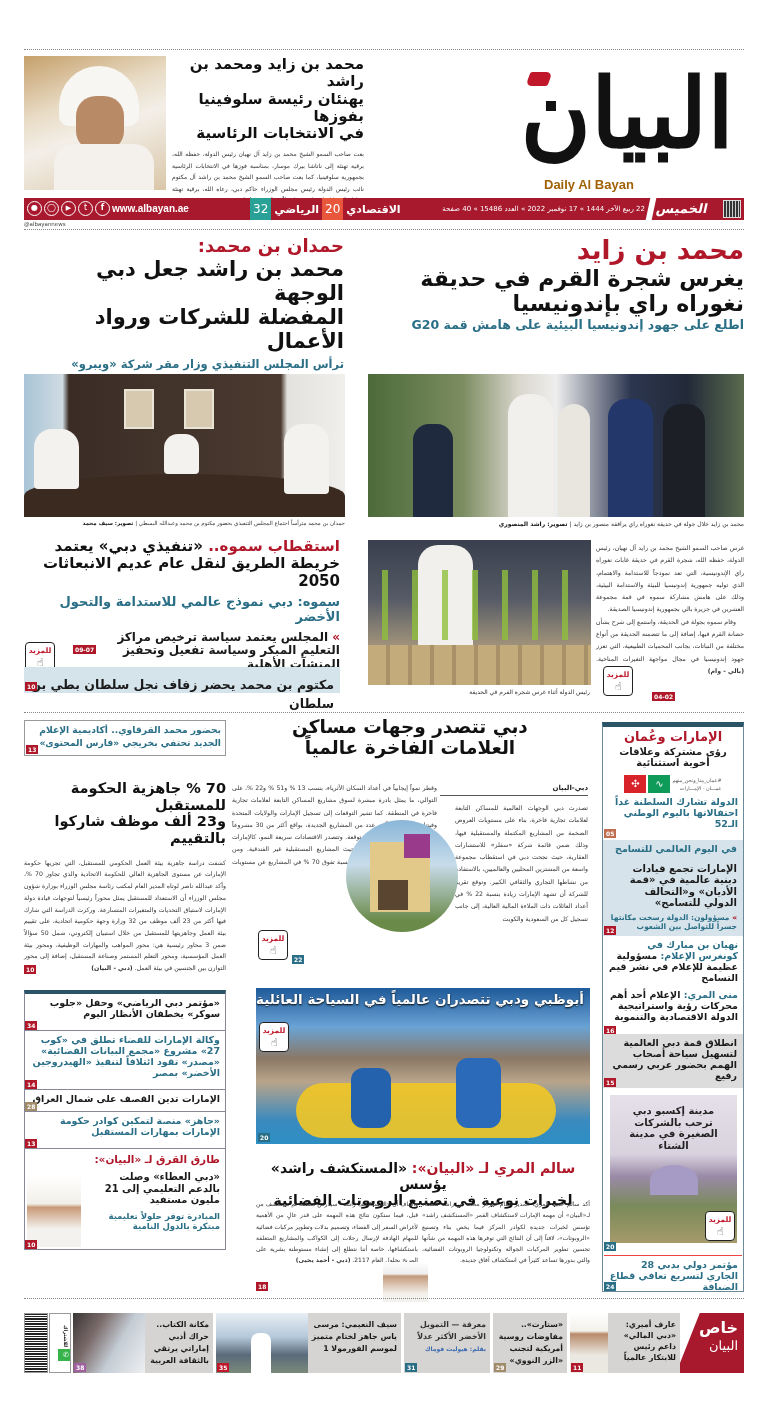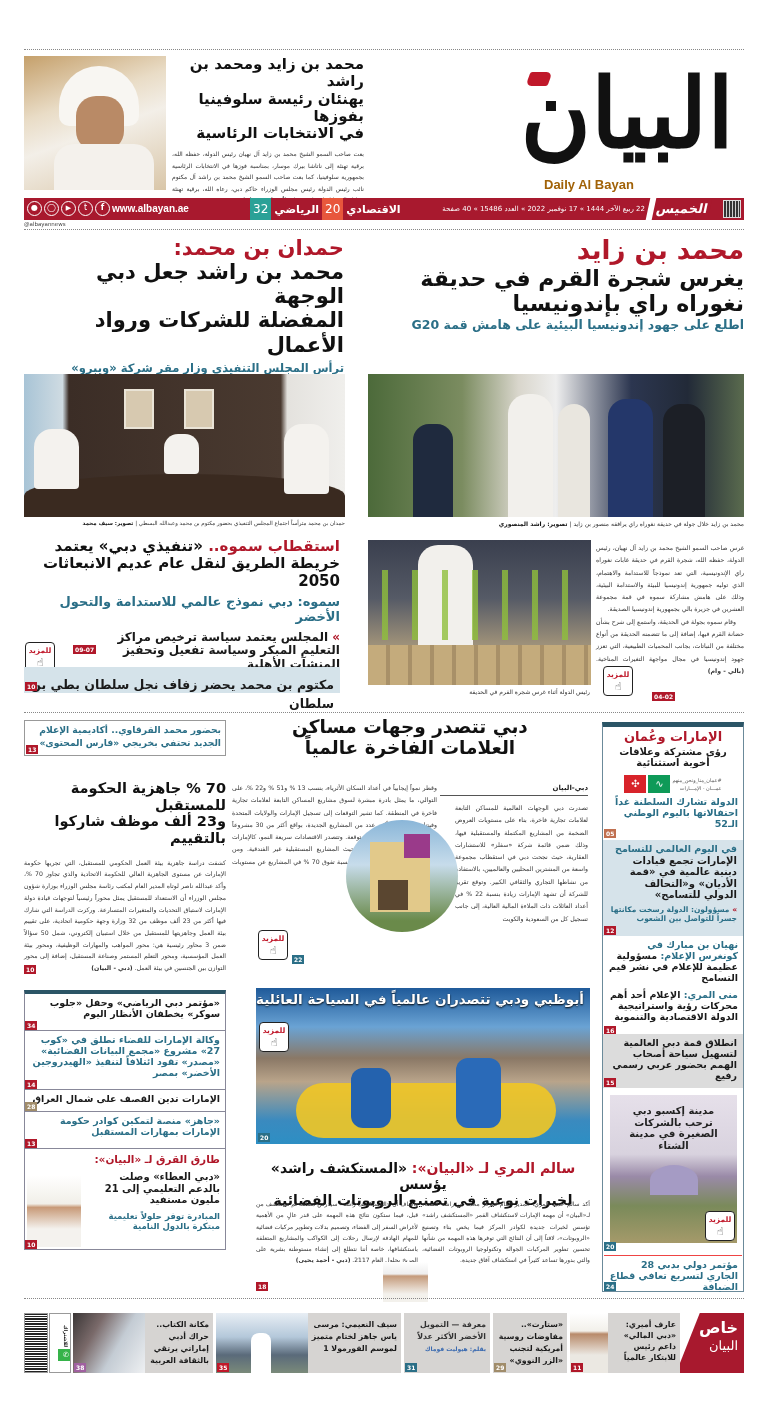--- a/index.html
+++ b/index.html
@@ -101,21 +101,21 @@
   <p class="body-txt" style="font-size:6.2px;line-height:12.3px">غرس صاحب السمو الشيخ محمد بن زايد آل نهيان، رئيس الدولة، حفظه الله، شجرة القرم في حديقة غابات نغوراه راي الإندونيسية، التي تعد نموذجاً للاستدامة والاهتمام، الذي توليه جمهورية إندونيسيا للبيئة والاستدامة البيئية، وذلك على هامش مشاركة سموه في قمة مجموعة العشرين في جزيرة بالي بجمهورية إندونيسيا الصديقة.</p>
   <p class="body-txt" style="font-size:6.2px;line-height:12.3px;text-indent:8px"><span>وقام سموه بجولة في الحديقة، واستمع إلى شرح بشأن حضانة القرم فيها، إضافة إلى ما تتضمنه الحديقة من أنواع مختلفة من النباتات، بجانب المحميات الطبيعية، التي تعزز جهود إندونيسيا في مجال مواجهة التغيرات المناخية.</span> <b>(بالي - وام)</b></p>
 </div>
 <div class="abs more" style="left:603px;top:666px">
   <div>للمزيد</div>
     <div class="hand">☝</div>
 </div>
 <div class="abs pg" style="left:652px;top:692px">04-02</div>
 
 <div class="abs" style="left:24px;top:236px;width:320px;text-align:right">
-  <div class="hl red" style="font-size:21px">حمدان بن محمد:</div>
+  <div class="hl red" style="font-size:18px">حمدان بن محمد:</div>
   <div class="hl" style="font-size:21px;color:#111">
     <div>محمد بن راشد جعل دبي الوجهة</div>
     <div>المفضلة للشركات ورواد الأعمال</div>
   </div>
   <div class="hl teal" style="font-size:11.5px;margin-top:5px">ترأس المجلس التنفيذي وزار مقر شركة «ويبرو»</div>
 </div>
 <div class="abs photo" style="left:24px;top:374px;width:321px;height:143px;background:linear-gradient(90deg,#a8c4d6 0%,#cfdbe2 12%,#3b2d26 14%,#4a3a30 80%,#e4e2de 82%,#f0efec 100%)">
   <div class="abs" style="left:100px;top:15px;width:30px;height:40px;background:#d7c9b0;border:2px solid #e9e3d6"></div>
   <div class="abs" style="left:160px;top:15px;width:30px;height:40px;background:#d7c9b0;border:2px solid #e9e3d6"></div>
   <div class="abs" style="left:0;top:100px;width:321px;height:43px;background:#3a2a20;border-radius:50% 50% 0 0"></div>
@@ -247,21 +247,21 @@
       </div>
     <div style="width:22px;height:18px;background:#0e9a58;color:#fff;font-size:10px;line-height:18px">∿</div>
     <div style="width:22px;height:18px;background:#d8232a;color:#fff;font-size:10px;line-height:18px">✣</div>
   </div>
   <div class="hl teal" style="font-size:9.5px;margin:4px 4px 0;text-align:right">الدولة تشارك السلطنة غداً احتفالاتها باليوم الوطني الـ52</div>
 </div>
 <span class="abs pg" style="left:604px;top:829px;background:#c07050">05</span>
 
 <div class="abs" style="left:603px;top:840px;width:140px;height:96px;background:#d6e3ea;padding:4px 6px;text-align:right">
   <div class="hl teal" style="font-size:9.5px">في اليوم العالمي للتسامح</div>
-  <div class="hl" style="font-size:10px;margin-top:0">الإمارات تجمع قيادات دينية عالمية في «قمة الأديان» و«التحالف الدولي للتسامح»</div>
+  <div class="hl" style="font-size:10px;margin-top:8px">الإمارات تجمع قيادات دينية عالمية في «قمة الأديان» و«التحالف الدولي للتسامح»</div>
   <div class="hl teal" style="font-size:7.5px;margin-top:5px"><span class="red">»</span> <span>مسؤولون: الدولة رسخت مكانتها جسراً للتواصل بين الشعوب</span></div>
   <span class="abs pg" style="left:1px;bottom:1px">12</span>
 </div>
 
 <div class="abs" style="left:604px;top:940px;width:138px;padding:0 4px;text-align:right">
   <div class="hl" style="font-size:9.5px"><span class="teal">نهيان بن مبارك في كونغرس الإعلام:</span> <span>مسؤولية عظيمة للإعلام في نشر قيم التسامح</span></div>
   <div class="hl" style="font-size:9.5px;margin-top:6px"><span class="teal">منى المري:</span> <span>الإعلام أحد أهم محركات رؤية واستراتيجية الدولة الاقتصادية والتنموية</span></div>
 </div>
 <span class="abs pg" style="left:604px;top:1026px">16</span>
 

